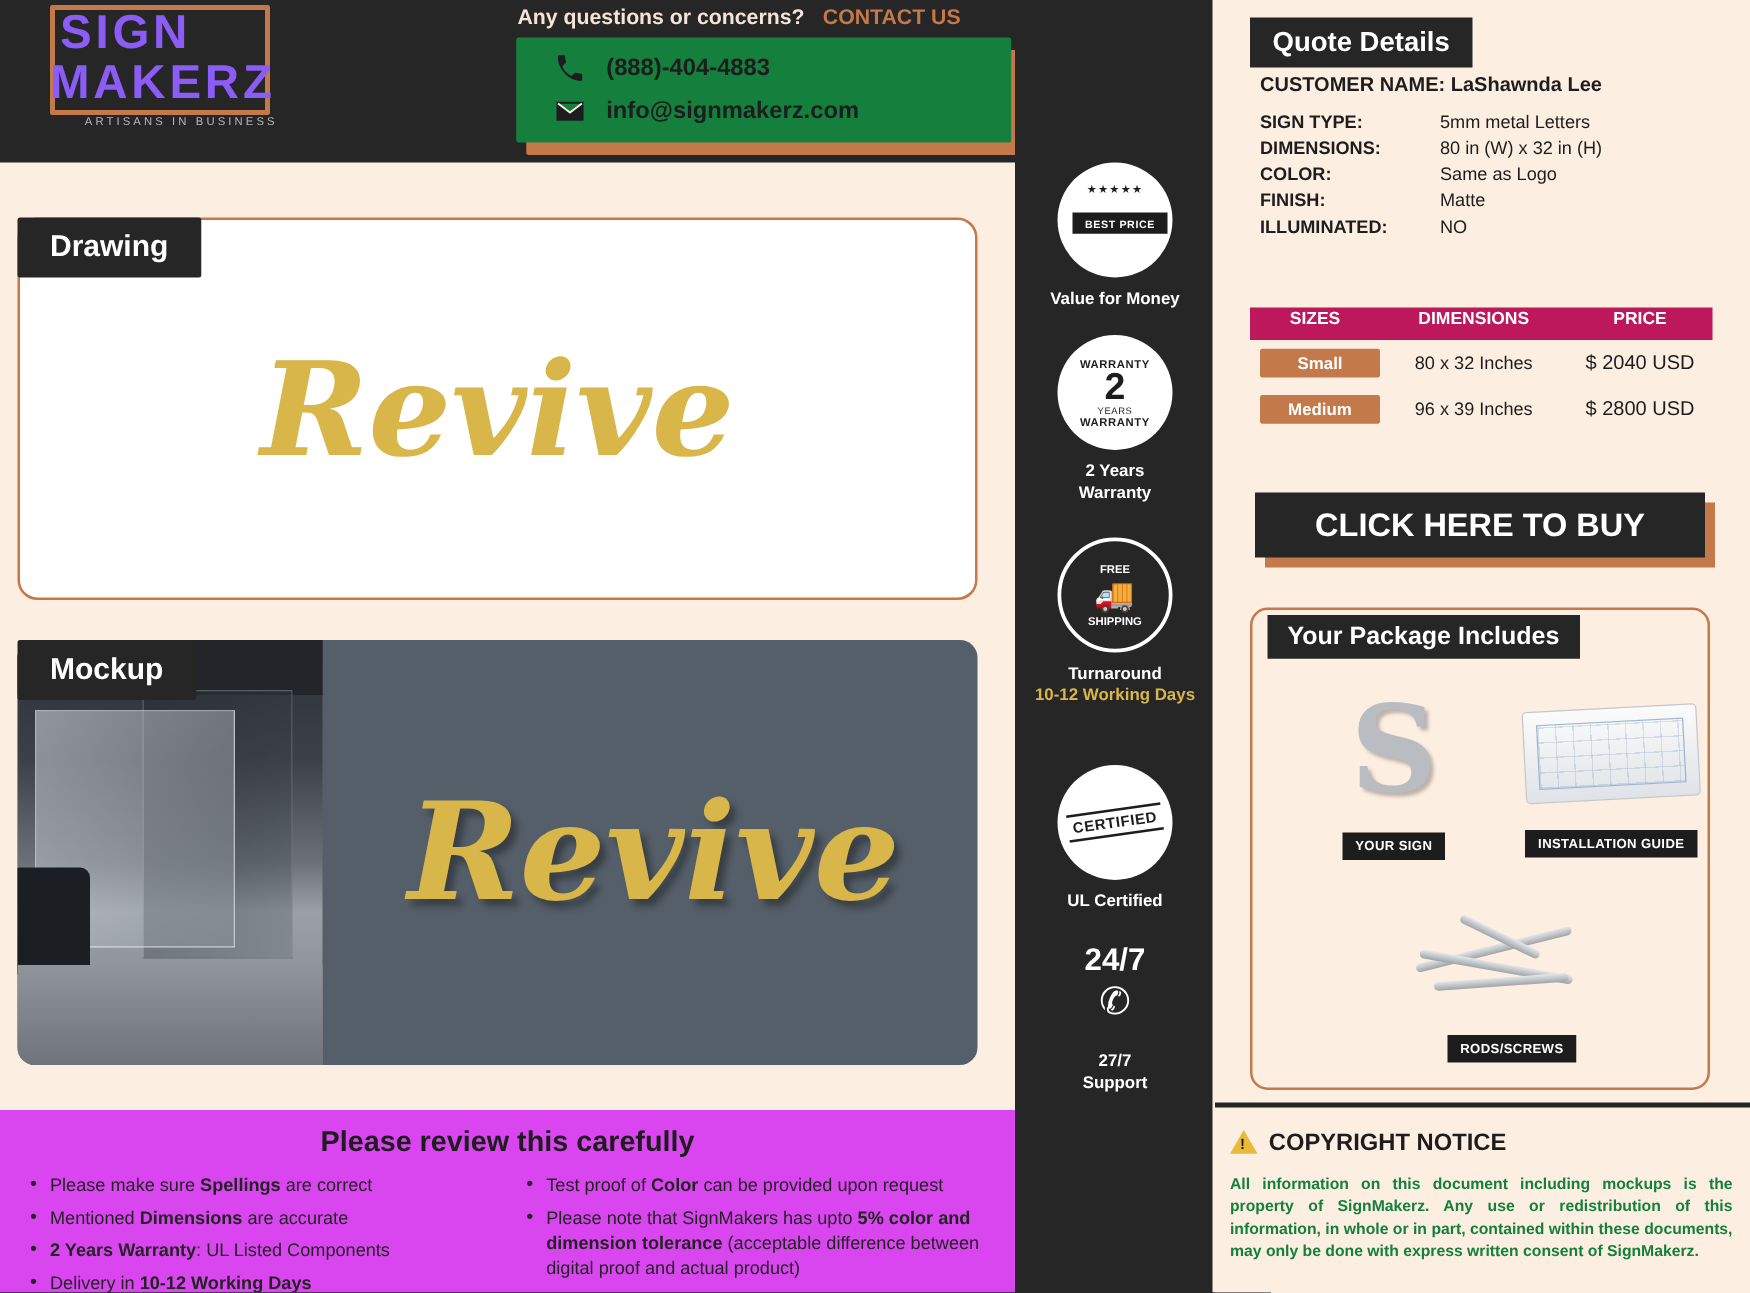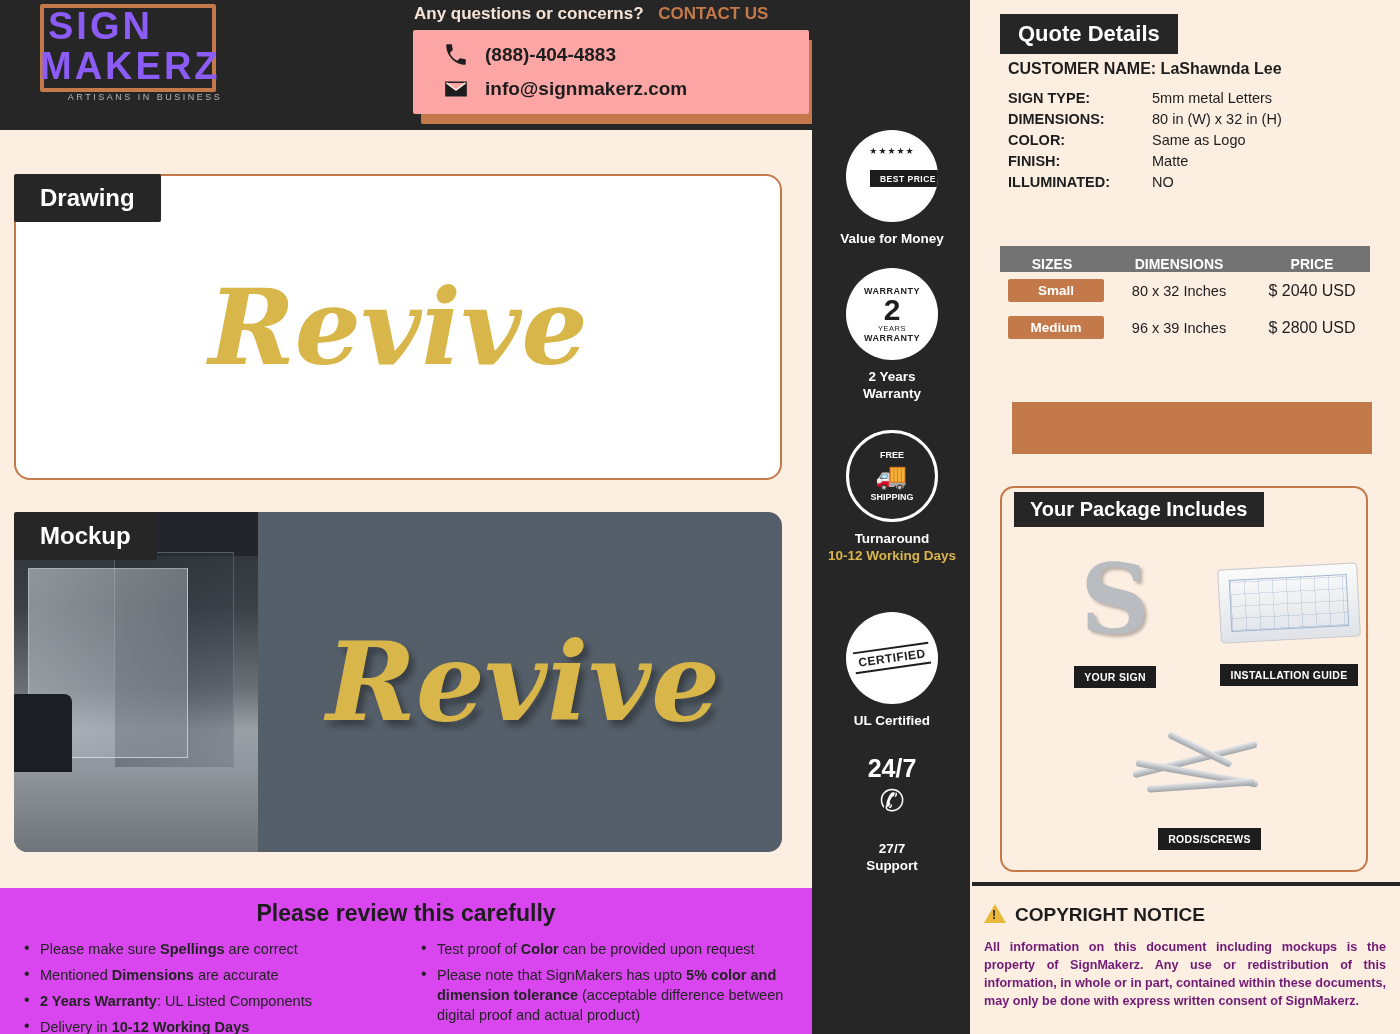--- a/index.html
+++ b/index.html
@@ -40,21 +40,21 @@
   }
 
   .questions {
     position: absolute; left: 414px; top: 4px; width: 400px;
     font-size: 17px; font-weight: bold; color: #f6e4d7;
   }
   .questions .cta { color: #c4794a; margin-left: 10px; }
 
   .contact-card {
     position: absolute; left: 413px; top: 30px; width: 396px; height: 84px;
-    background: #fca5a5; border-radius: 2px;
+    background: #15803d; border-radius: 2px;
   }
   .contact-shadow {
     position: absolute; left: 421px; top: 40px; width: 396px; height: 84px;
     background: #c4794a; border-radius: 2px;
   }
   .contact-row {
     position: absolute; left: 30px; display: flex; align-items: center;
     gap: 16px; font-size: 19px; font-weight: bold; color: #1d1d1d;
   }
   .contact-row.r1 { top: 12px; }
@@ -156,21 +156,21 @@
   }
   .badge .circle {
     width: 92px; height: 92px; margin: 0 auto 8px auto;
     border-radius: 50%; background: #ffffff; color: #1d1d1d;
     display: flex; align-items: center; justify-content: center;
     position: relative; overflow: hidden;
   }
   .badge .cap { font-size: 13.5px; font-weight: bold; line-height: 17px; }
   .badge .cap .hl { color: #d9b64a; }
   .ribbon {
-    position: absolute; left: 24px; top: 40px; width: 76px; height: 17px;
+    position: absolute; left: 12px; top: 40px; width: 76px; height: 17px;
     background: #1d1d1d; color: #fff; font-size: 8.5px; font-weight: bold;
     letter-spacing: .5px; display: flex; align-items: center; justify-content: center;
   }
   .starline { position: absolute; left: 0; top: 16px; width: 92px; text-align: center;
     font-size: 9px; letter-spacing: 1px; color: #1d1d1d; }
   .warr-txt { font-size: 9px; font-weight: bold; letter-spacing: .5px; }
   .big2 { font-size: 30px; font-weight: bold; line-height: 28px; }
   .tiny { font-size: 7.5px; letter-spacing: .5px; }
   .truck { font-size: 26px; }
   .freeship { font-size: 9px; font-weight: bold; line-height: 11px; }
@@ -195,22 +195,22 @@
     color: #1d1d1d;
   }
   .cust-name span.val { font-weight: bold; }
   .spec-list { position: absolute; left: 36px; top: 86px; width: 380px; }
   .spec-row { display: flex; font-size: 14.5px; line-height: 21px; color: #1d1d1d; }
   .spec-row .k { width: 144px; font-weight: bold; }
   .spec-row .v { font-weight: normal; }
 
   .price-table { position: absolute; left: 30px; top: 246px; width: 370px; }
   .pt-head {
-    display: flex; background: #737373; color: #fff; height: 26px;
-    align-items: flex-end; font-size: 14px; font-weight: bold;
+    display: flex; background: #be185d; color: #fff; height: 26px;
+    align-items: flex-start; font-size: 14px; font-weight: bold;
   }
   .pt-head .c1 { width: 104px; text-align: center; }
   .pt-head .c2 { width: 150px; text-align: center; }
   .pt-head .c3 { width: 116px; text-align: center; }
   .pt-row { display: flex; align-items: center; height: 37px; }
   .sz-pill {
     width: 96px; margin-left: 8px; background: #c4794a; color: #fff;
     font-size: 13.5px; font-weight: bold; text-align: center;
     padding: 4px 0; border-radius: 2px;
   }
@@ -275,21 +275,21 @@
   .warn-tri {
     width: 0; height: 0; border-left: 11px solid transparent; border-right: 11px solid transparent;
     border-bottom: 19px solid #e8b93b; position: relative;
   }
   .warn-tri:after {
     content: "!"; position: absolute; left: -3px; top: 4px; font-size: 12px;
     color: #1d1d1d; font-weight: bold;
   }
   .copy-text {
     padding: 12px 14px 0 12px; font-size: 12.6px; font-weight: bold;
-    color: #701a75; line-height: 18px; text-align: justify;
+    color: #15803d; line-height: 18px; text-align: justify;
   }
 
   .divider-v {
     position: absolute; left: 970px; top: 0; width: 2px; height: 1034px; background: #fdeee2;
   }
   .divider-h {
     position: absolute; left: 972px; top: 882px; width: 428px; height: 4px; background: #262626;
   }
 </style>
 </head>
@@ -480,20 +480,21 @@
       <div class="prc">$ 2040 USD</div>
     </div>
     <div class="pt-row">
       <div class="sz-pill">Medium</div>
       <div class="dim">96 x 39 Inches</div>
       <div class="prc">$ 2800 USD</div>
     </div>
   </div>
 
   <div class="buy-shadow"></div>
+  <div class="buy-btn">CLICK HERE TO BUY</div>
 
   <div class="pkg-frame"></div>
   <div class="pkg-tab">Your Package Includes</div>
 
   <div class="pkg-item" style="left:1040px; top:552px; width:150px;">
     <div class="sign-s">S</div>
     <div class="pkg-cap" style="margin-top:18px;">YOUR SIGN</div>
   </div>
 
   <div class="pkg-item" style="left:1204px; top:552px; width:170px;">

